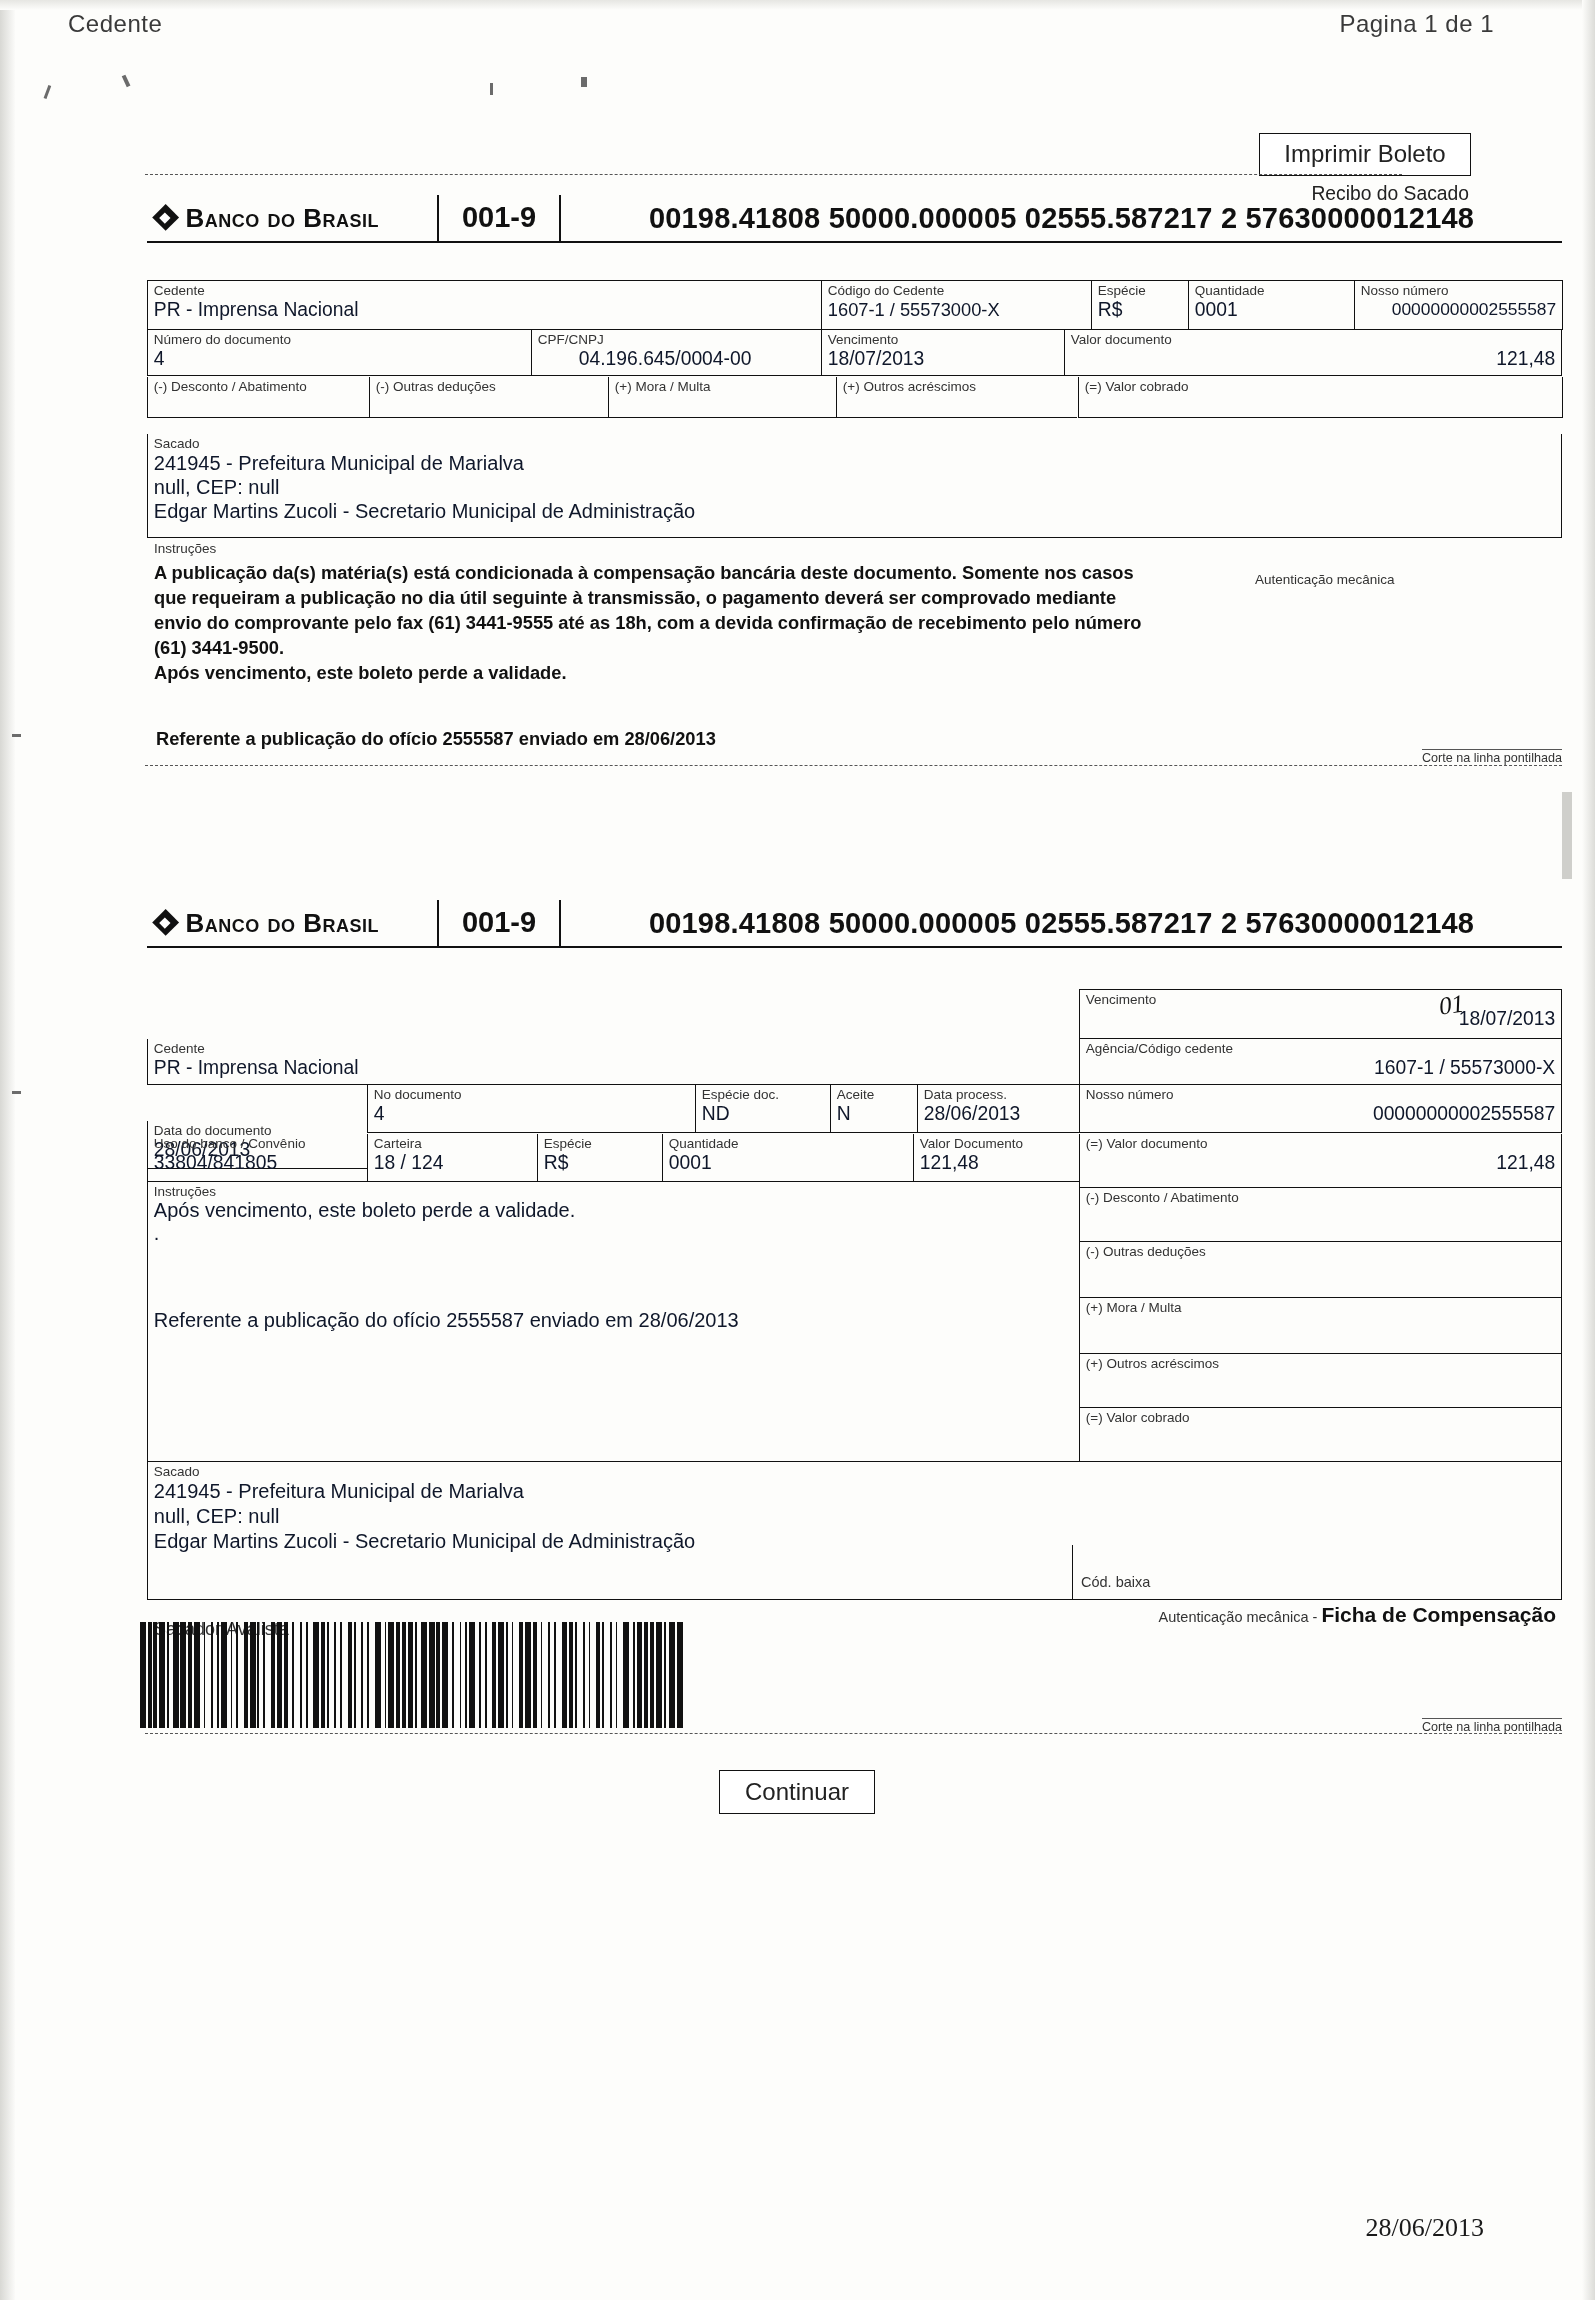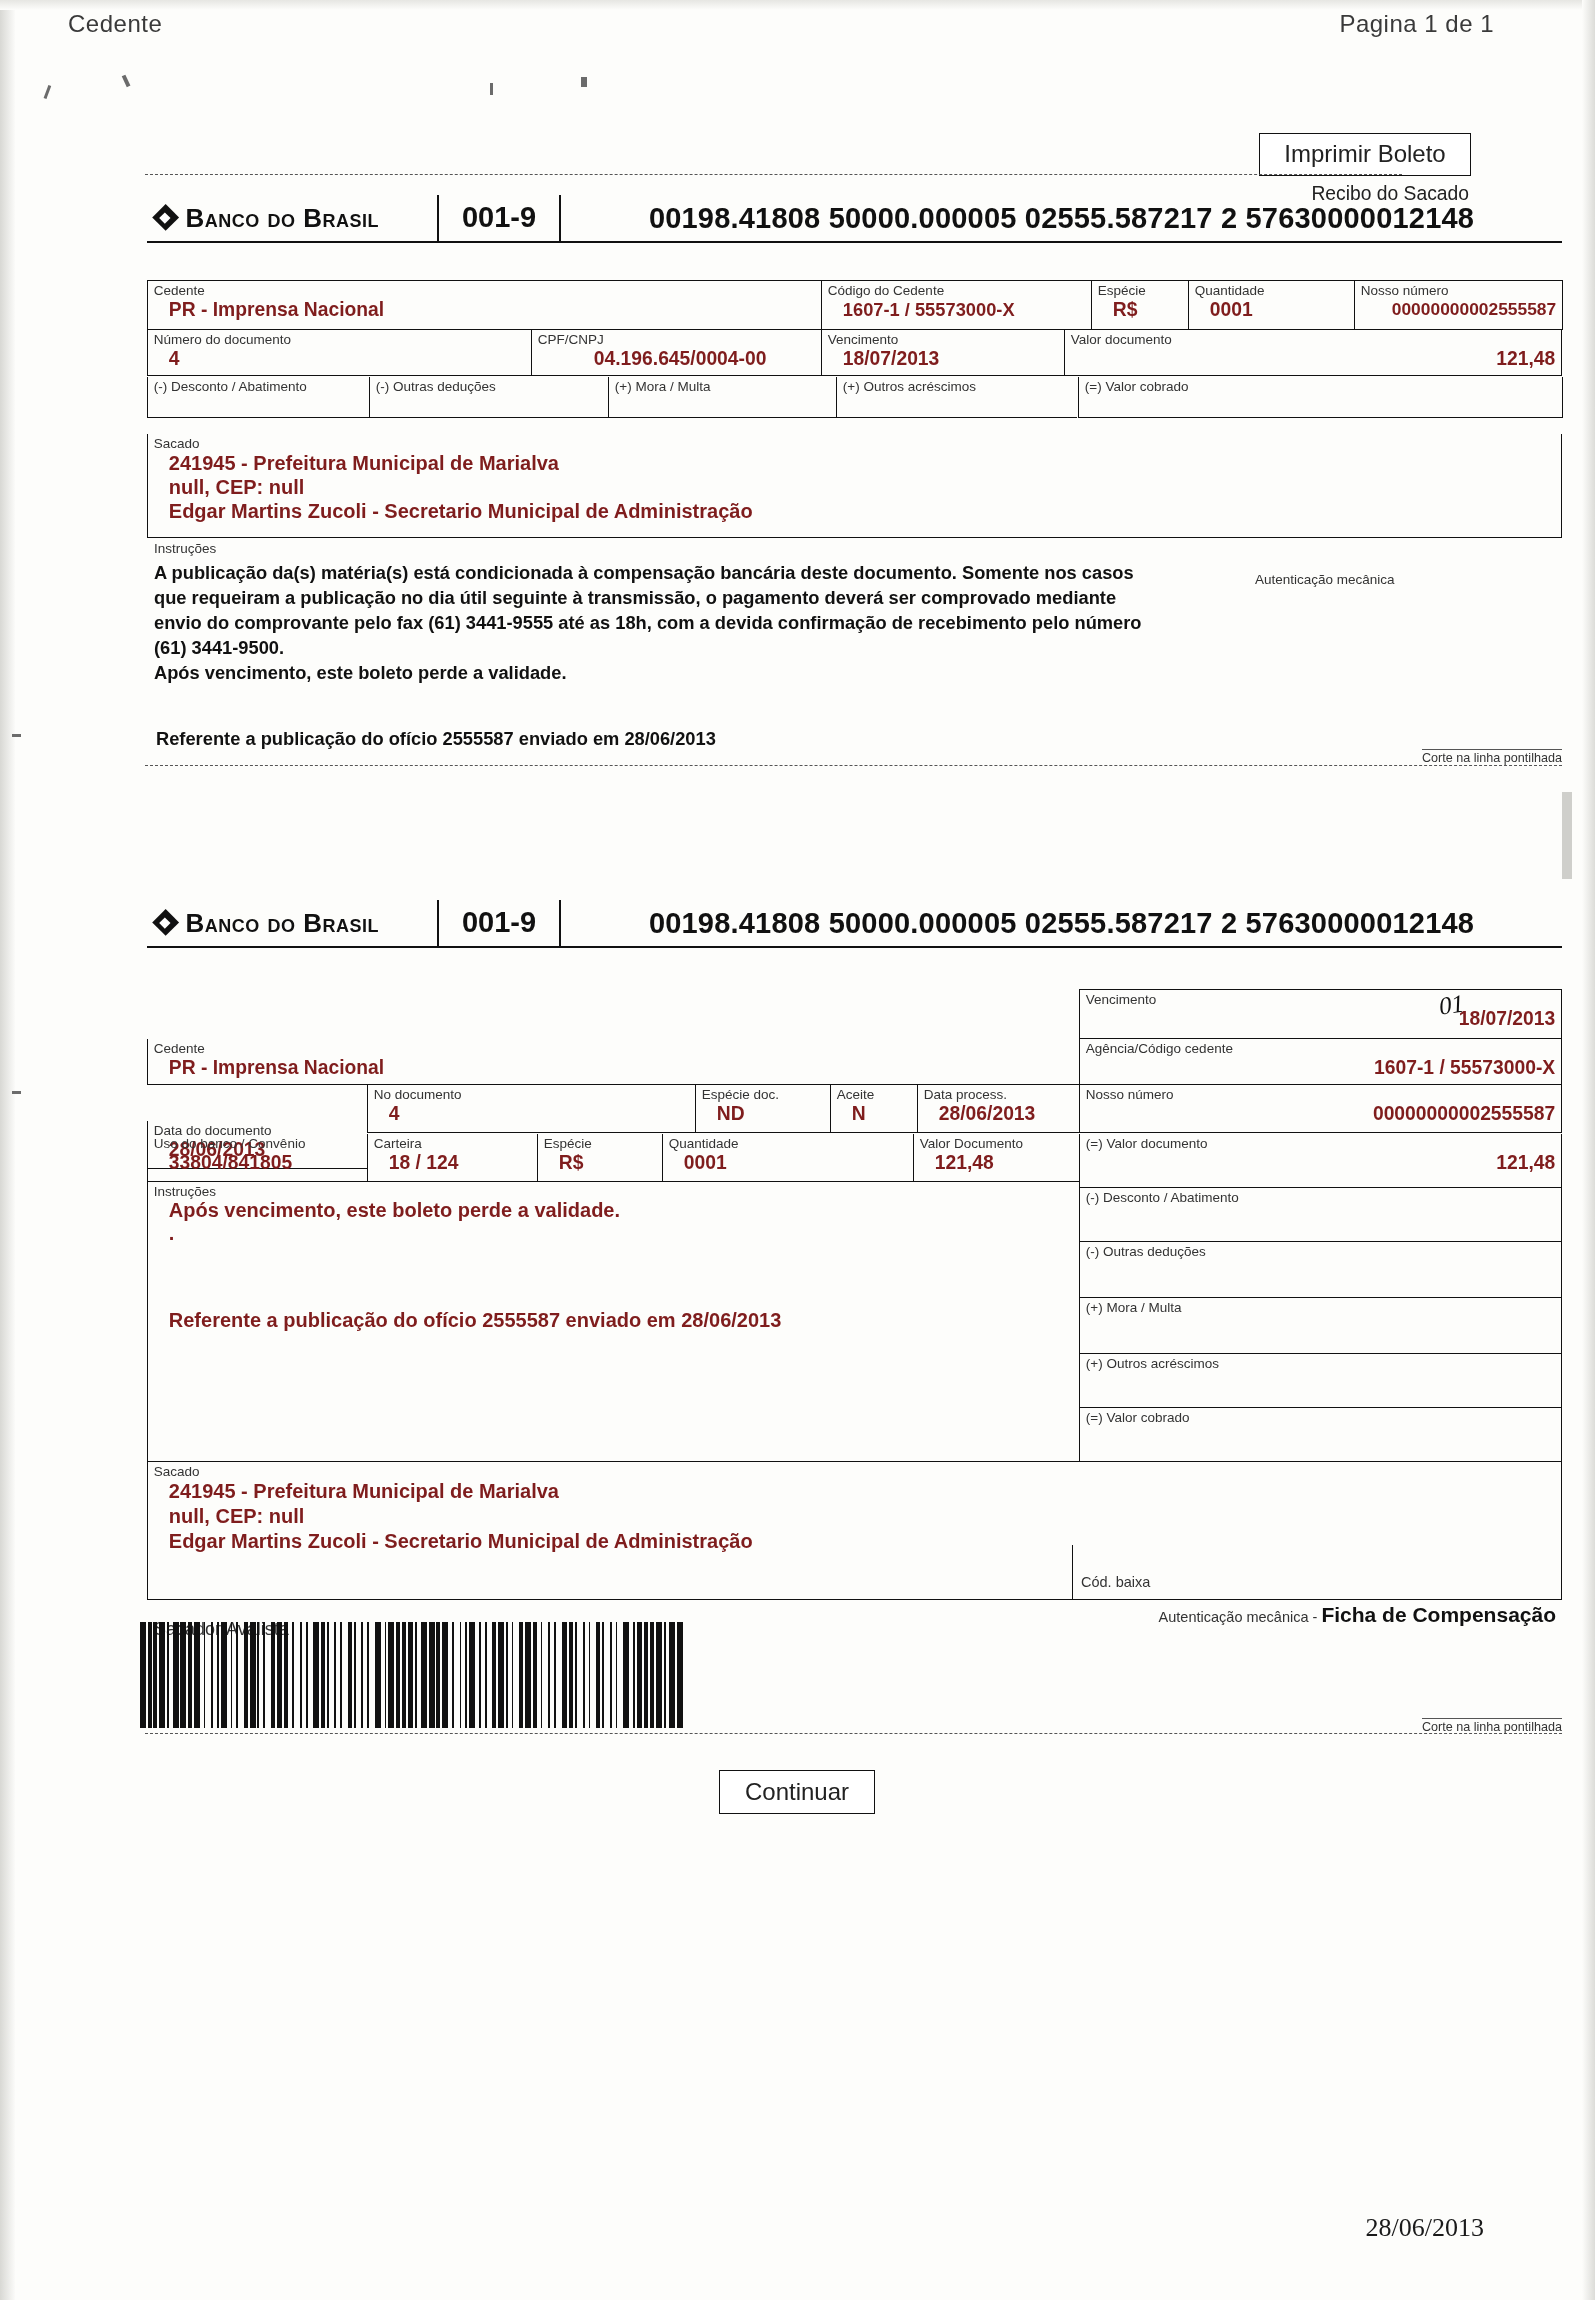--- a/index.html
+++ b/index.html
@@ -169,25 +169,24 @@
     padding: 1.9px 5.8px;
   }
   .box .lbl {
     font-size: 13.5px;
     color: #333;
     line-height: 15.4px;
     white-space: nowrap;
   }
   .box .val {
     font-size: 19.3px;
-    font-weight: bold;
-    color: #7f1d1d;
+    font-weight: normal;
+    color: #0f172a;
     line-height: 23px;
     white-space: nowrap;
-    margin-left: 15px;
   }
   .box .val.sm { font-size: 18.3px; }
   .box .val.r { text-align: right; }
   .bl { border-left: 1px solid #111; }
   .br { border-right: 1px solid #111; }
 
   .instr-text {
     font-size: 18.3px;
     font-weight: bold;
     line-height: 25px;

